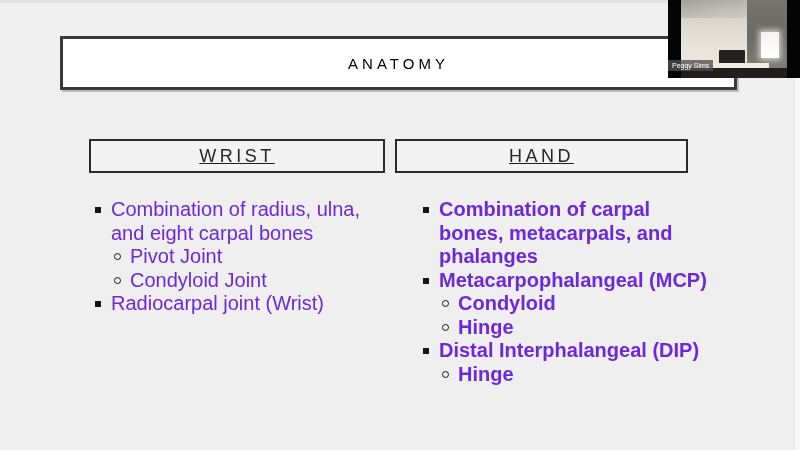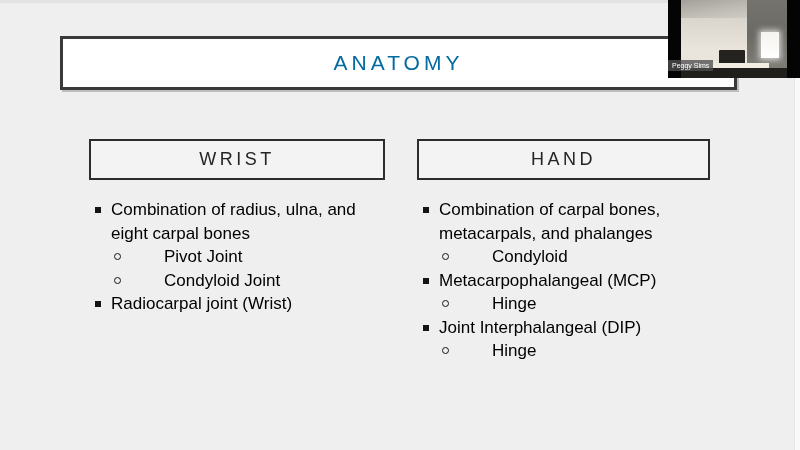--- a/index.html
+++ b/index.html
@@ -20,41 +20,41 @@
   }
   
   .title-box {
     position:absolute; left:60px; top:36px; width:677px; height:54px;
     background:#ffffff;
     border:3px solid #3a3a3a;
     box-shadow:2px 2px 0 #bdbdbd;
     display:flex; align-items:center; justify-content:center;
   }
   .title-text {
-    font-size:21px; letter-spacing:4px; color:#0369a1; font-weight:400;
+    font-size:15px; letter-spacing:4px; color:#000000; font-weight:400;
   }
   
   .header-box {
-    position:absolute; height:41px;
+    position:absolute; height:34px;
     background:#f3f3f3;
     border:2px solid #2c2c2c;
-    display:flex; align-items:center; justify-content:center;
+    display:flex; align-items:center; justify-content:center;text-decoration:underline;
   }
   .header-box.wrist { left:89px;  top:139px; width:296px; }
-  .header-box.hand  { left:417px; top:139px; width:293px; }
+  .header-box.hand  { left:395px; top:139px; width:293px; }
   .header-text { font-size:18px; letter-spacing:3.5px; color:#242424; }
   
   .list { position:absolute; top:198px; }
   .list.left  { left:95px;  width:292px; }
-  .list.right { left:423px; width:290px; }
+  .list.right { left:423px; width:290px;font-weight:bold; }
   .li {
     display:flex; align-items:flex-start;
-    font-size:17px; line-height:23.5px; color:#000000;
+    font-size:20px; line-height:23.5px; color:#6d28d9;
   }
-  .li.lvl2 { margin-left:19px;gap:34px; }
+  .li.lvl2 { margin-left:19px; }
   .bullet { flex:0 0 auto; display:inline-block; }
   .bullet.sq {
     width:6px; height:6px; background:#141414;
     margin:9px 10px 0 0;
   }
   .bullet.ci {
     width:7px; height:7px; background:transparent;
     border:1.5px solid #141414; border-radius:50%;
     margin:8px 9px 0 0;
   }
@@ -138,35 +138,35 @@
     <div class="li lvl1">
       <span class="bullet sq"></span>
       <span class="li-text">Radiocarpal joint (Wrist)</span>
     </div>
   </div>
 <div class="list right">
     <div class="li lvl1">
       <span class="bullet sq"></span>
       <span class="li-text">Combination of carpal bones, metacarpals, and phalanges</span>
     </div>
+    <div class="li lvl1">
+      <span class="bullet sq"></span>
+      <span class="li-text">Metacarpophalangeal (MCP)</span>
+    </div>
     <div class="li lvl2">
       <span class="bullet ci"></span>
       <span class="li-text">Condyloid</span>
-    </div>
-    <div class="li lvl1">
-      <span class="bullet sq"></span>
-      <span class="li-text">Metacarpophalangeal (MCP)</span>
     </div>
     <div class="li lvl2">
       <span class="bullet ci"></span>
       <span class="li-text">Hinge</span>
     </div>
     <div class="li lvl1">
       <span class="bullet sq"></span>
-      <span class="li-text">Joint Interphalangeal (DIP)</span>
+      <span class="li-text">Distal Interphalangeal (DIP)</span>
     </div>
     <div class="li lvl2">
       <span class="bullet ci"></span>
       <span class="li-text">Hinge</span>
     </div>
   </div>
 
 <div class="webcam">
   <div class="cam-video">
     <div class="cam-ceiling"></div>

